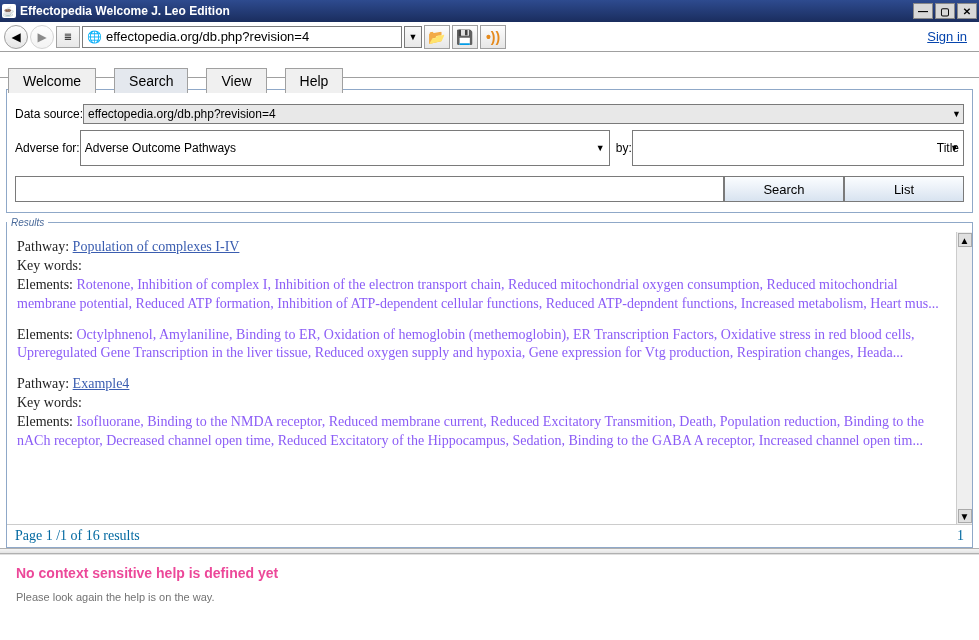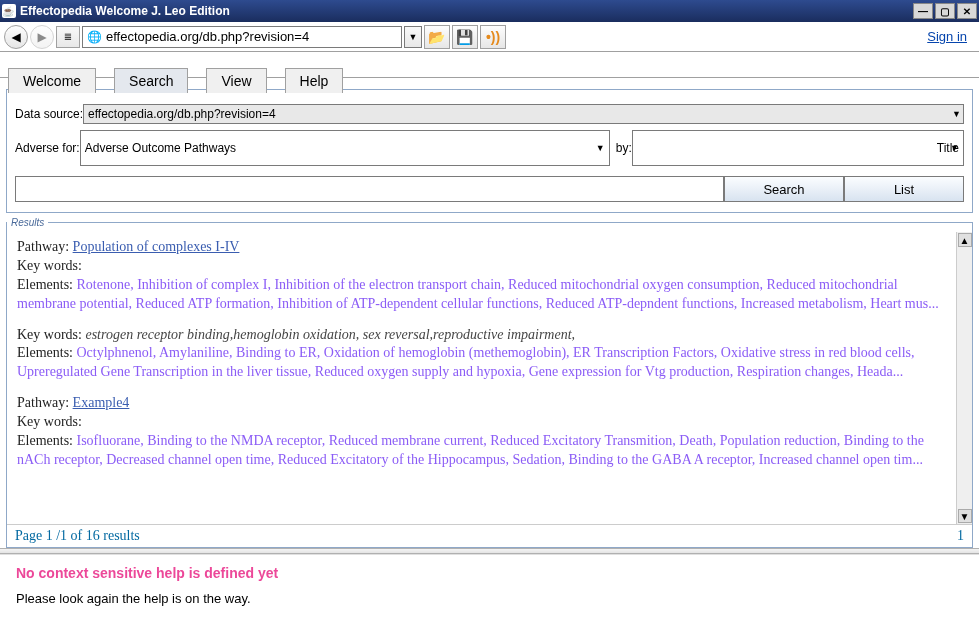--- a/index.html
+++ b/index.html
@@ -219,21 +219,21 @@
   border-top:1px solid #b0b0b0;
   border-bottom:1px solid #b0b0b0;
   cursor: ns-resize;
 }
 .help-panel {
   height: 86px;
   padding: 10px 16px;
   border-top:1px solid #e0e0e0;
 }
 .help-title { color:#ec4899; font-weight:bold; font-size:14px; margin-bottom: 10px;}
-.help-body { color:#000000; font-size:13px;}
+.help-body { color:#737373; font-size:11px;}
 .result-block { margin-bottom: 12px;}
 </style>
 </head>
 <body>
 
 <div class="titlebar">
   <span class="java-icon">☕</span>
   <span>Effectopedia  Welcome J. Leo Edition</span>
   <span class="spacer"></span>
   <span class="win-btn">—</span>
@@ -301,21 +301,20 @@
 
         <div class="result-block">
           <div>
             <span class="pw-label">Pathway: </span><span class="link">Population of complexes I-IV</span>
           </div>
           <div><span>Key words:</span><span class="kw-italic"></span></div>
           <div><span>Elements: </span><span class="elem-link">Rotenone, Inhibition of complex I, Inhibition of the electron transport chain, Reduced mitochondrial oxygen consumption, Reduced mitochondrial membrane potential, Reduced ATP formation, Inhibition of ATP-dependent cellular functions, Reduced ATP-depndent functions, Increased metabolism, Heart mus...</span></div>
         </div>
 
         <div class="result-block">
-          <div><span>Key words: </span><span class="kw-italic">estrogen receptor binding,hemoglobin oxidation, sex reversal,reproductive impairment,</span></div>
           <div><span>Elements: </span><span class="elem-link">Octylphnenol, Amylaniline, Binding to ER, Oxidation of hemoglobin (methemoglobin), ER Transcription Factors, Oxidative stress in red blood cells, Upreregulated Gene Transcription in the liver tissue, Reduced oxygen supply and hypoxia, Gene expression for Vtg production, Respiration changes, Heada...</span></div>
         </div>
 
         <div class="result-block">
           <div>
             <span class="pw-label">Pathway: </span><span class="link">Example4</span>
           </div>
           <div><span>Key words:</span><span class="kw-italic"></span></div>
           <div><span>Elements: </span><span class="elem-link">Isofluorane, Binding to the NMDA receptor, Reduced membrane current, Reduced Excitatory Transmition, Death, Population reduction, Binding to the nACh receptor, Decreased channel open time, Reduced Excitatory of the Hippocampus, Sedation, Binding to the GABA A receptor, Increased channel open tim...</span></div>
         </div>

